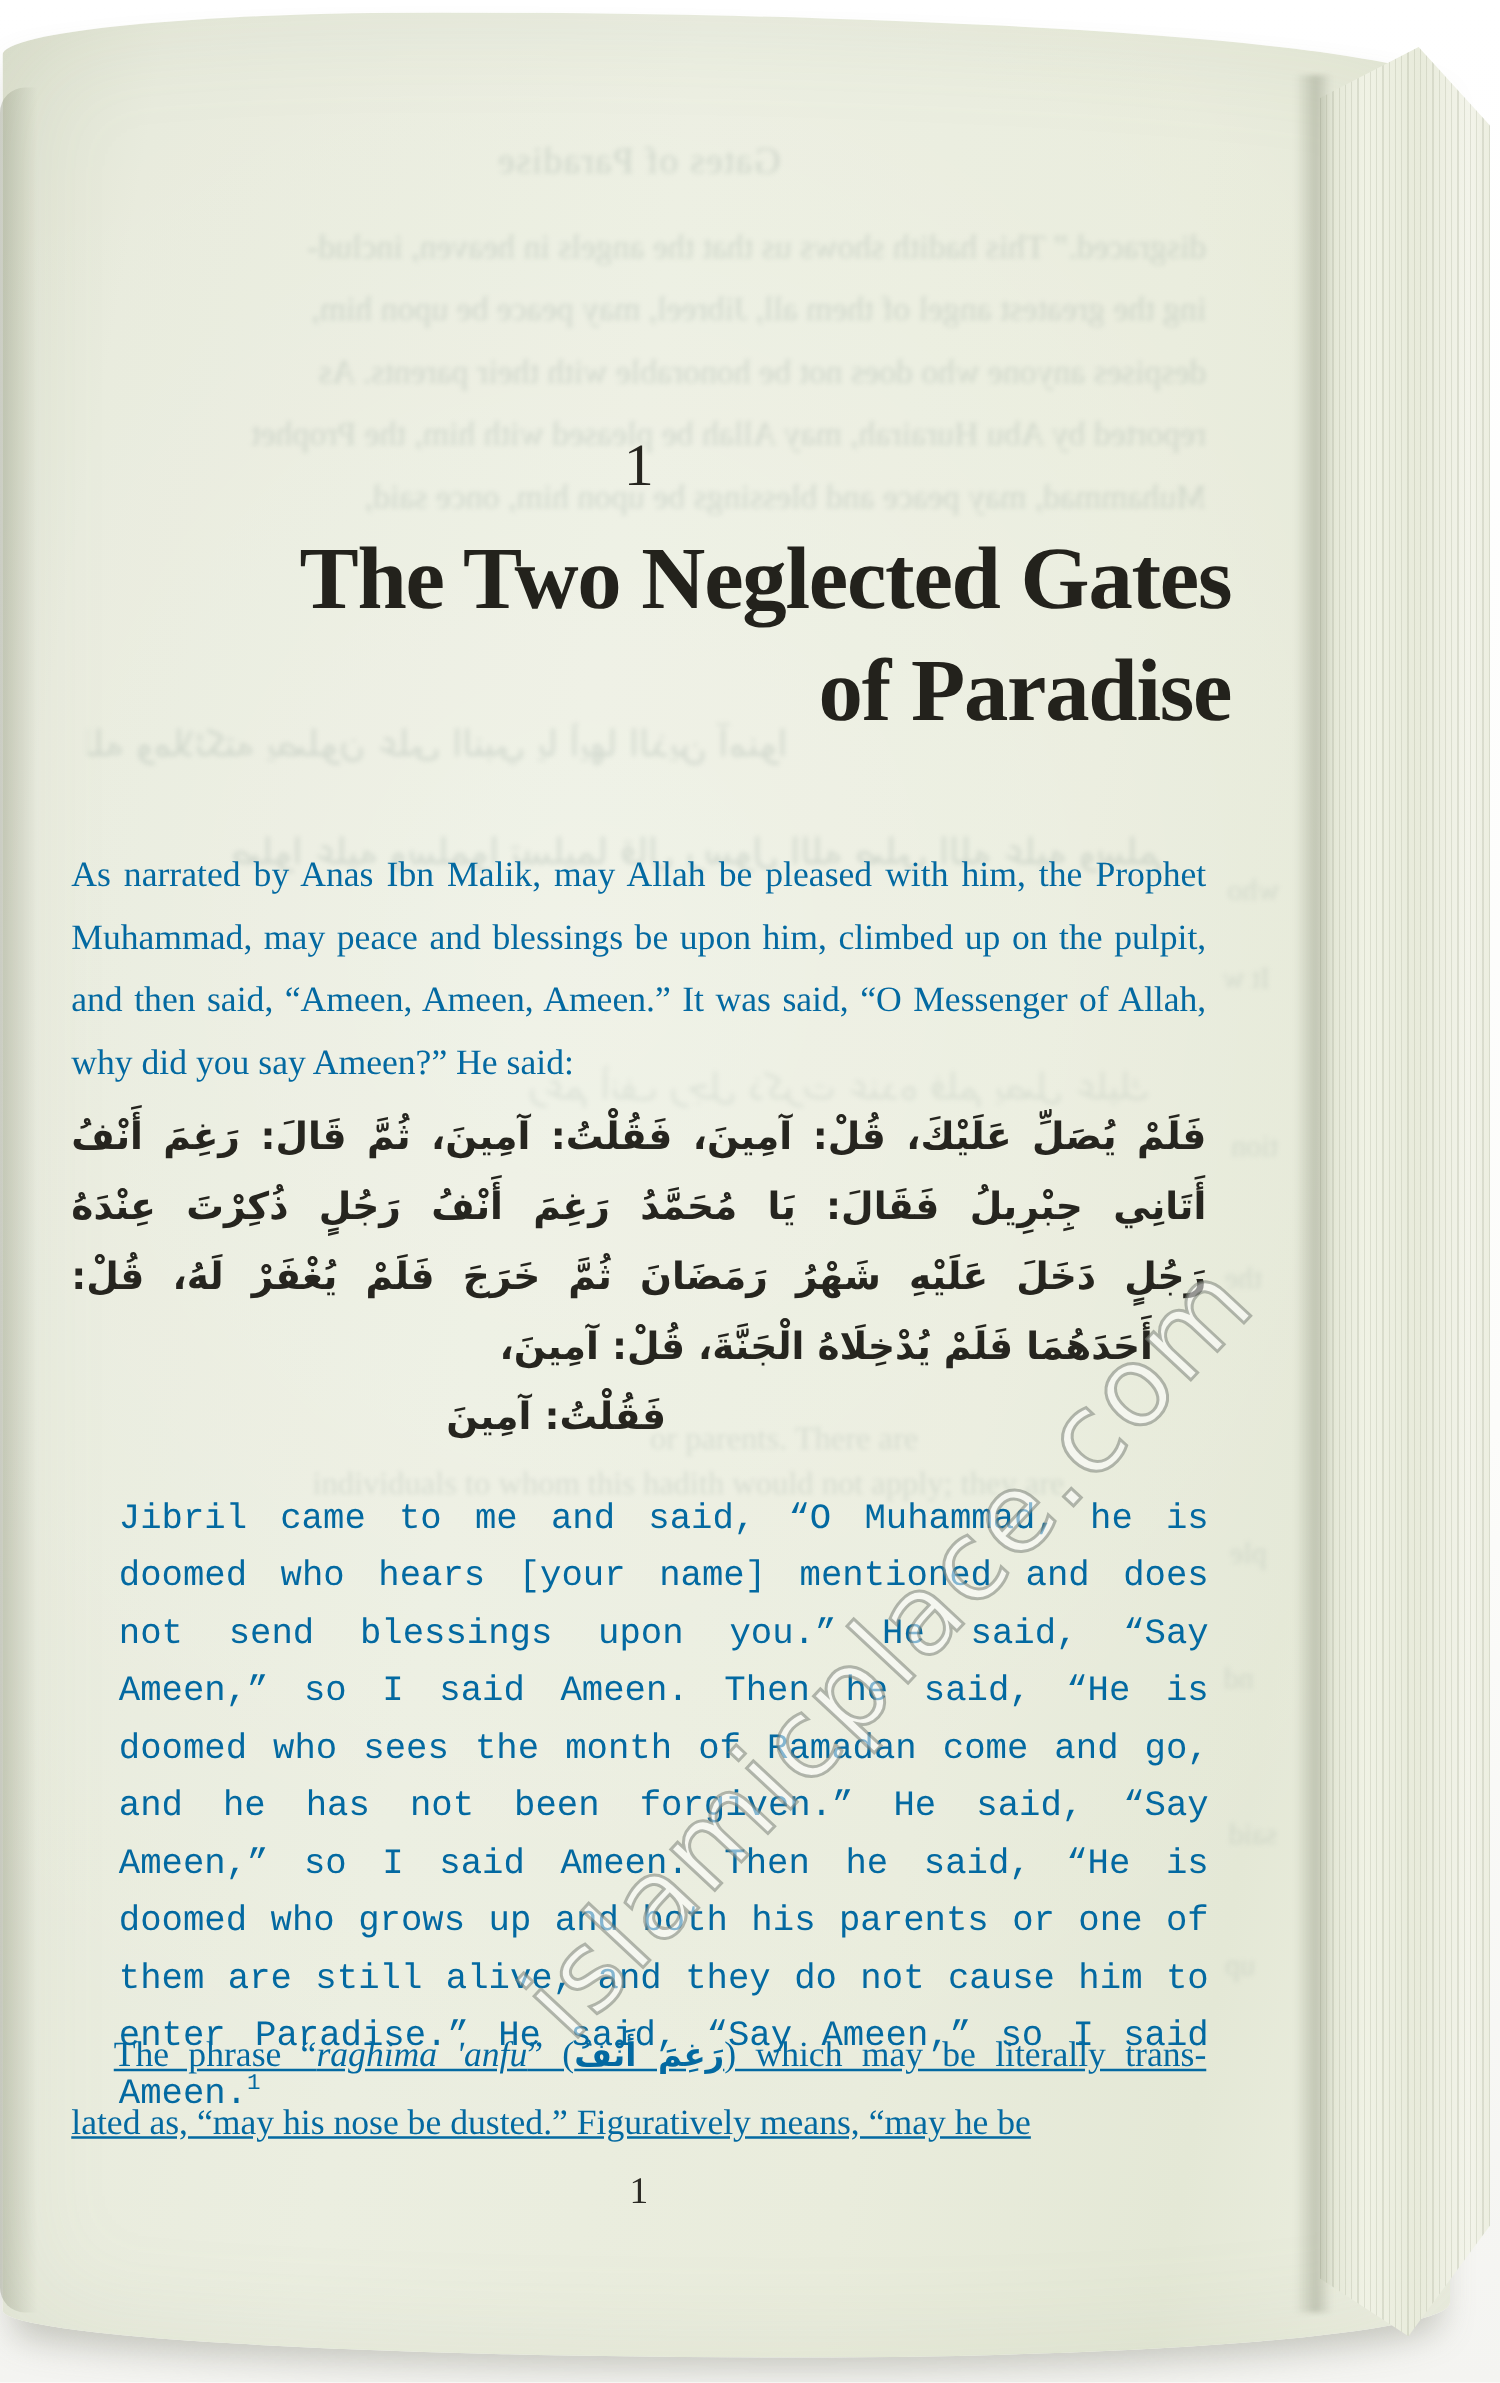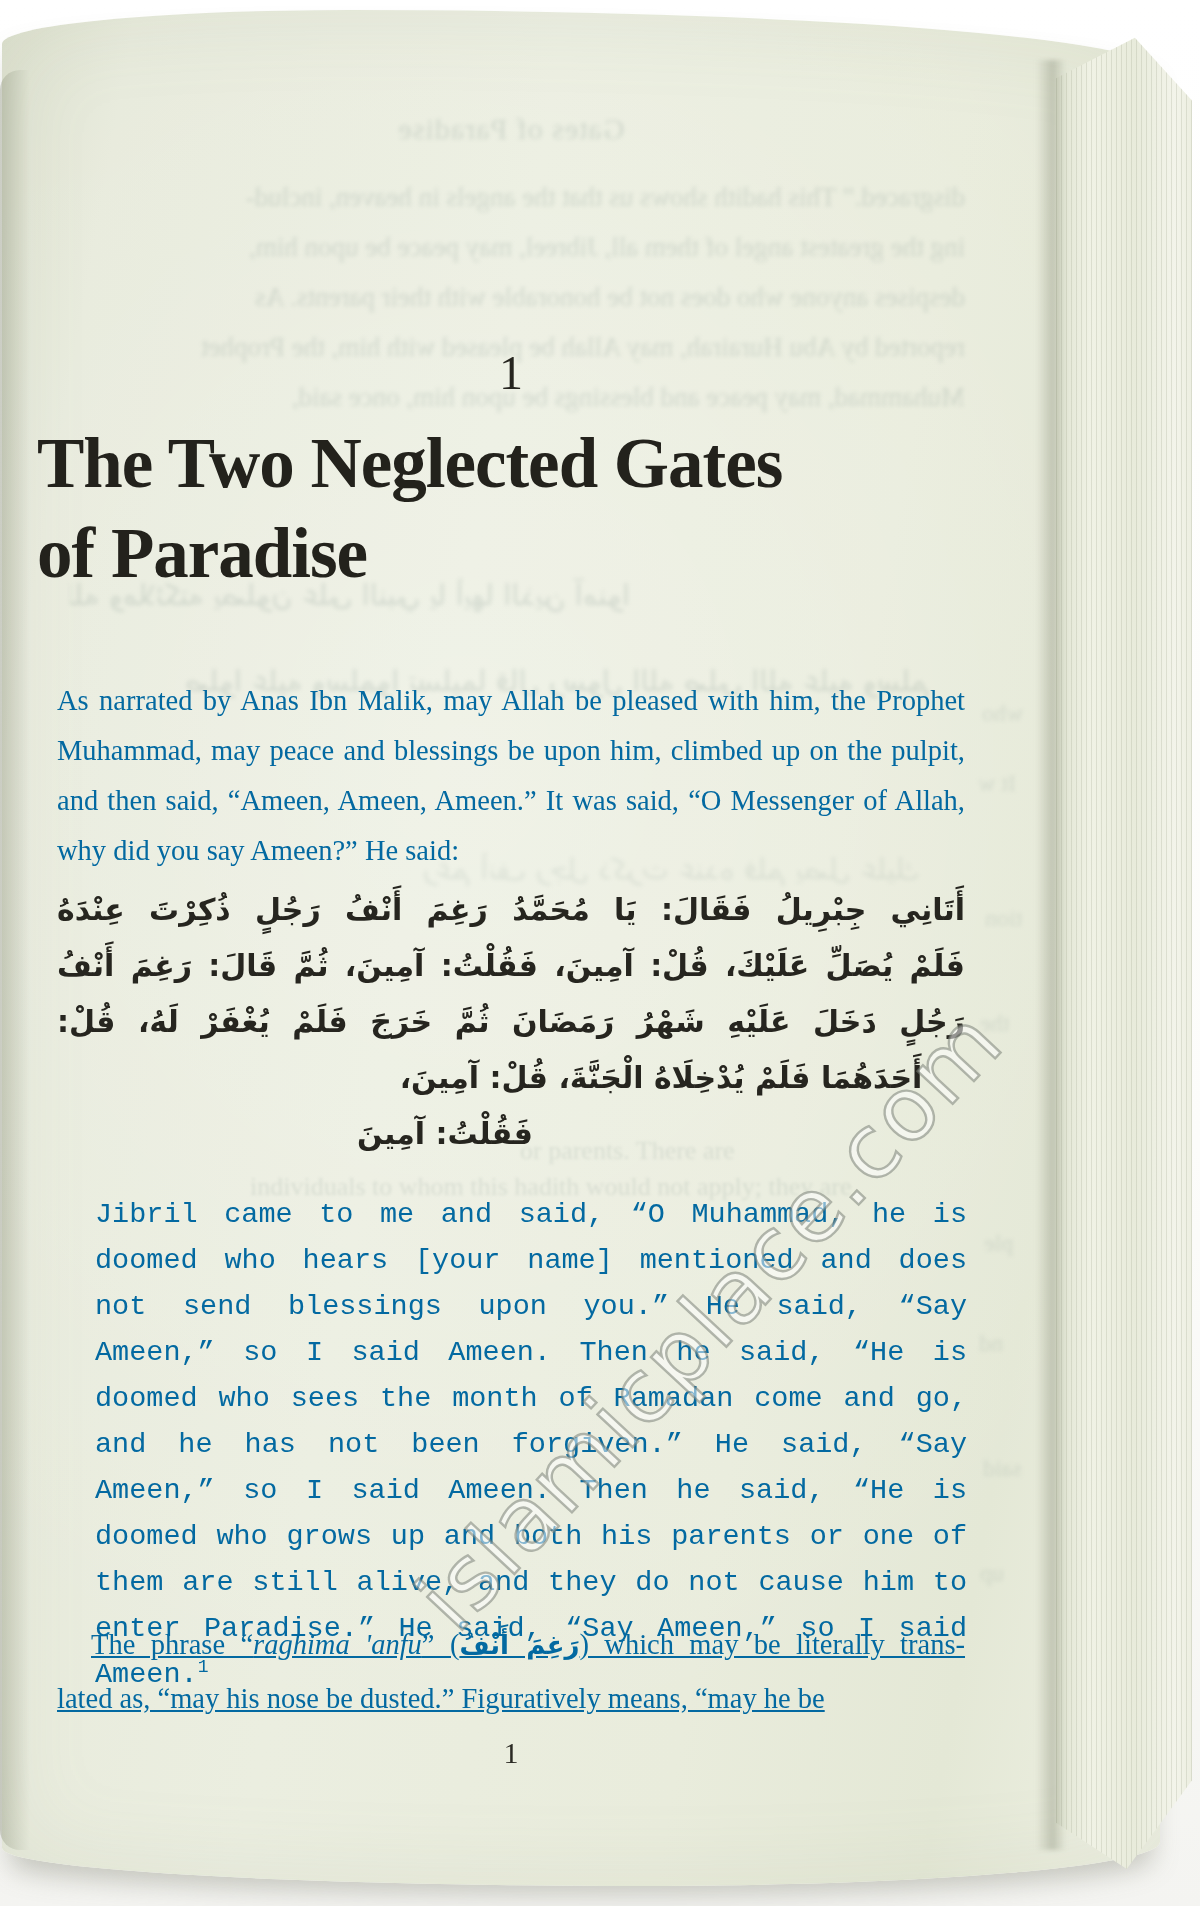--- a/index.html
+++ b/index.html
@@ -54,21 +54,21 @@
   .f4{left:980px;top:1010px;} .f5{left:984px;top:1230px;} .f6{left:979px;top:1330px;}
   .f7{left:983px;top:1455px;} .f8{left:980px;top:1560px;}
   
   .ink{color:#0369a1;}
   .content{position:absolute;left:0;top:0;width:1200px;height:1906px;z-index:4;}
   .chapter-num{
     position:absolute;left:57px;top:344px;width:908px;text-align:center;
     font-size:48px;line-height:58px;color:#26251f;
   }
   .chapter-title{
-    position:absolute;left:37px;top:418px;width:948px;text-align:left;
+    position:absolute;left:37px;top:418px;width:948px;text-align:right;
     font-weight:bold;font-size:71px;line-height:90px;letter-spacing:-1px;color:#23221c;
   }
   .para1{
     position:absolute;left:57px;top:676px;width:908px;
     font-size:28.5px;line-height:50px;text-align:justify;
   }
   .arabic-block{
     position:absolute;left:57px;top:882px;width:908px;direction:rtl;
     font-family:"DejaVu Sans",sans-serif;font-weight:bold;
     font-size:30px;line-height:56px;color:#26251f;
@@ -131,22 +131,22 @@
 <span class="frag f8">up</span>
 
 <div class="content">
   <div class="chapter-num ink">1</div>
   <div class="chapter-title ink">
     <span>The Two Neglected Gates</span><br>
     <span>of Paradise</span>
   </div>
   <div class="para1 ink">As narrated by Anas Ibn Malik, may Allah be pleased with him, the Prophet Muhammad, may peace and blessings be upon him, climbed up on the pulpit, and then said, “Ameen, Ameen, Ameen.” It was said, “O Messenger of Allah, why did you say Ameen?” He said:</div>
   <div class="arabic-block">
+    <div class="ar-line">فَلَمْ يُصَلِّ عَلَيْكَ، قُلْ: آمِينَ، فَقُلْتُ: آمِينَ، ثُمَّ قَالَ: رَغِمَ أَنْفُ</div>
     <div class="ar-line">أَتَانِي جِبْرِيلُ فَقَالَ: يَا مُحَمَّدُ رَغِمَ أَنْفُ رَجُلٍ ذُكِرْتَ عِنْدَهُ</div>
-    <div class="ar-line">فَلَمْ يُصَلِّ عَلَيْكَ، قُلْ: آمِينَ، فَقُلْتُ: آمِينَ، ثُمَّ قَالَ: رَغِمَ أَنْفُ</div>
     <div class="ar-line">رَجُلٍ دَخَلَ عَلَيْهِ شَهْرُ رَمَضَانَ ثُمَّ خَرَجَ فَلَمْ يُغْفَرْ لَهُ، قُلْ:</div>
     <div class="ar-last">أَحَدَهُمَا فَلَمْ يُدْخِلَاهُ الْجَنَّةَ، قُلْ: آمِينَ، فَقُلْتُ: آمِينَ</div>
   </div>
   <div class="quote ink"><span>Jibril came to me and said, “O Muhammad, he is doomed who hears [your name] mentioned and does not send blessings upon you.” He said, “Say Ameen,” so I said Ameen. Then he said, “He is doomed who sees the month of Ramadan come and go, and he has not been forgiven.” He said, “Say Ameen,” so I said Ameen. Then he said, “He is doomed who grows up and both his parents or one of them are still alive, and they do not cause him to enter Paradise.” He said, “Say Ameen,” so I said Ameen.</span><sup>1</sup></div>
   <div class="closing ink">
     <div class="cl1"><span>The phrase “</span><span class="it">raghima 'anfu</span><span>” (</span><span class="ar-inline" dir="rtl">رَغِمَ أَنْفُ</span><span>) which may be literally trans-</span></div>
     <div class="cl2">lated as, “may his nose be dusted.” Figuratively means, “may he be</div>
   </div>
   <div class="page-number">1</div>
 </div>

